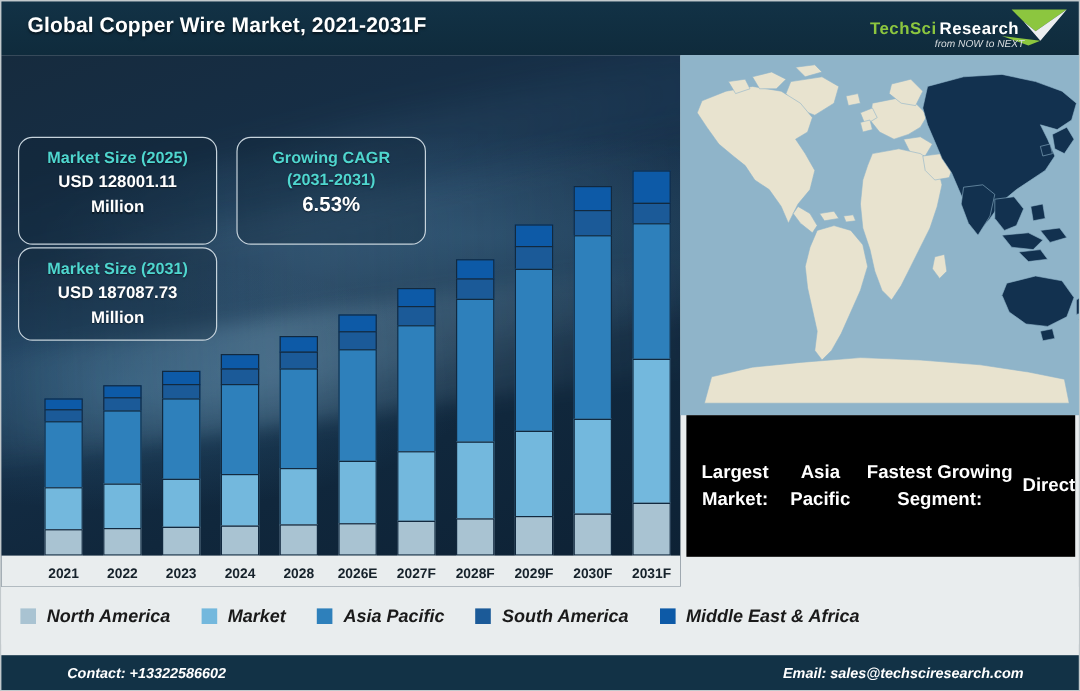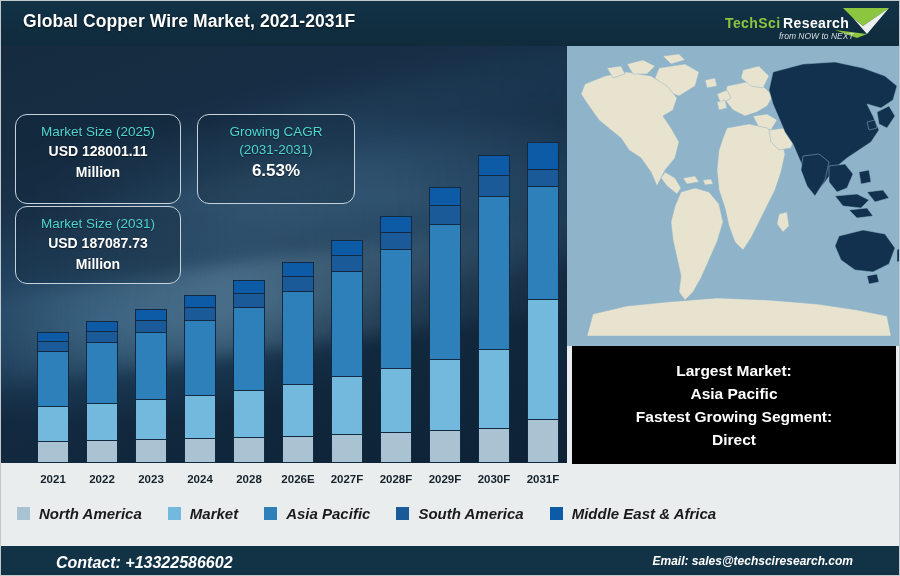--- a/index.html
+++ b/index.html
@@ -63,21 +63,21 @@
   .stat-box{
     position:absolute;
     border:1.6px solid #c6d3dc;
     border-radius:12px;
     background:rgba(12,32,50,.30);
     box-sizing:border-box;
     text-align:center;
     padding:8px 10px;
   }
   .stat-label{
-    color:#4fd6cf;font-size:13.5px;font-weight:normal;line-height:1.35;
+    color:#4fd6cf;font-size:13.5px;font-weight:bold;line-height:1.35;
     text-shadow:0 1px 1px rgba(0,0,0,.5);
   }
   .stat-value{
     color:#ffffff;font-size:14px;font-weight:bold;line-height:1.45;
     text-shadow:0 1px 1px rgba(0,0,0,.5);
   }
   .stat-value.big{font-size:17px;}
   #box-size-2025{left:14px;top:68px;width:166px;height:90px;}
   #box-cagr{left:196px;top:68px;width:158px;height:90px;}
   #box-size-2031{left:14px;top:160px;width:166px;height:78px;}
@@ -110,21 +110,21 @@
   .map-panel{
     position:absolute;left:566px;top:45px;width:334px;height:300px;
     background:#8fb4c9;overflow:hidden;
   }
   .map-panel svg{display:block;width:100%;height:100%;}
 
   
   .info-box{
     position:absolute;left:571px;top:345px;width:324px;height:118px;
     background:#000000;
-    display:flex;flex-direction:column;align-items:center;justify-content:center;
+    display:flex;align-items:center;justify-content:center;
     box-sizing:border-box;
   }
   .info-line{
     color:#ffffff;font-size:15.5px;font-weight:bold;line-height:1.5;
     text-align:center;
   }
 
   
   .legend{
     position:absolute;left:0;top:488px;width:900px;height:48px;
@@ -135,21 +135,21 @@
   .legend-swatch{width:13px;height:13px;margin-right:9px;flex:0 0 auto;}
   .legend-label{font-size:15px;font-weight:bold;color:#1a1a1a;white-space:nowrap;}
 
   
   .footer{
     position:absolute;left:0;top:545px;width:900px;height:31px;
     background:#123246;
   }
   .footer-left{
     position:absolute;left:55px;top:8px;
-    color:#ffffff;font-size:16px;font-style:italic;font-weight:bold;
+    color:#ffffff;font-size:12px;font-style:italic;font-weight:bold;
   }
   .footer-right{
     position:absolute;right:48px;top:8px;
     color:#ffffff;font-size:12px;font-style:italic;font-weight:bold;
   }
 </style>
 </head>
 <body>
 
 <div class="infographic">

